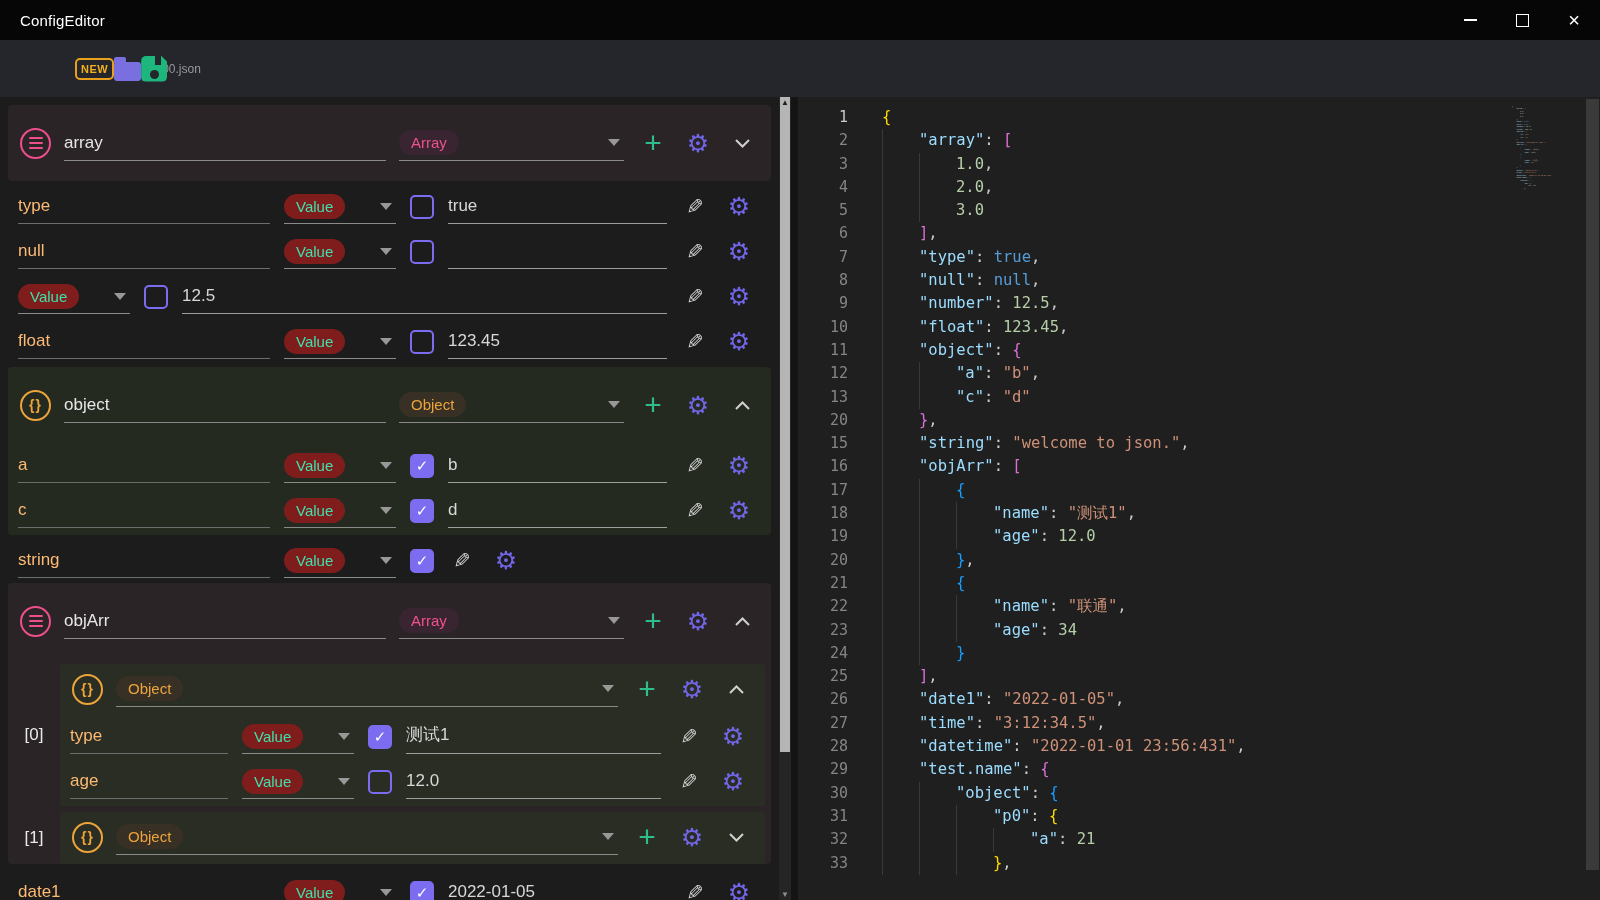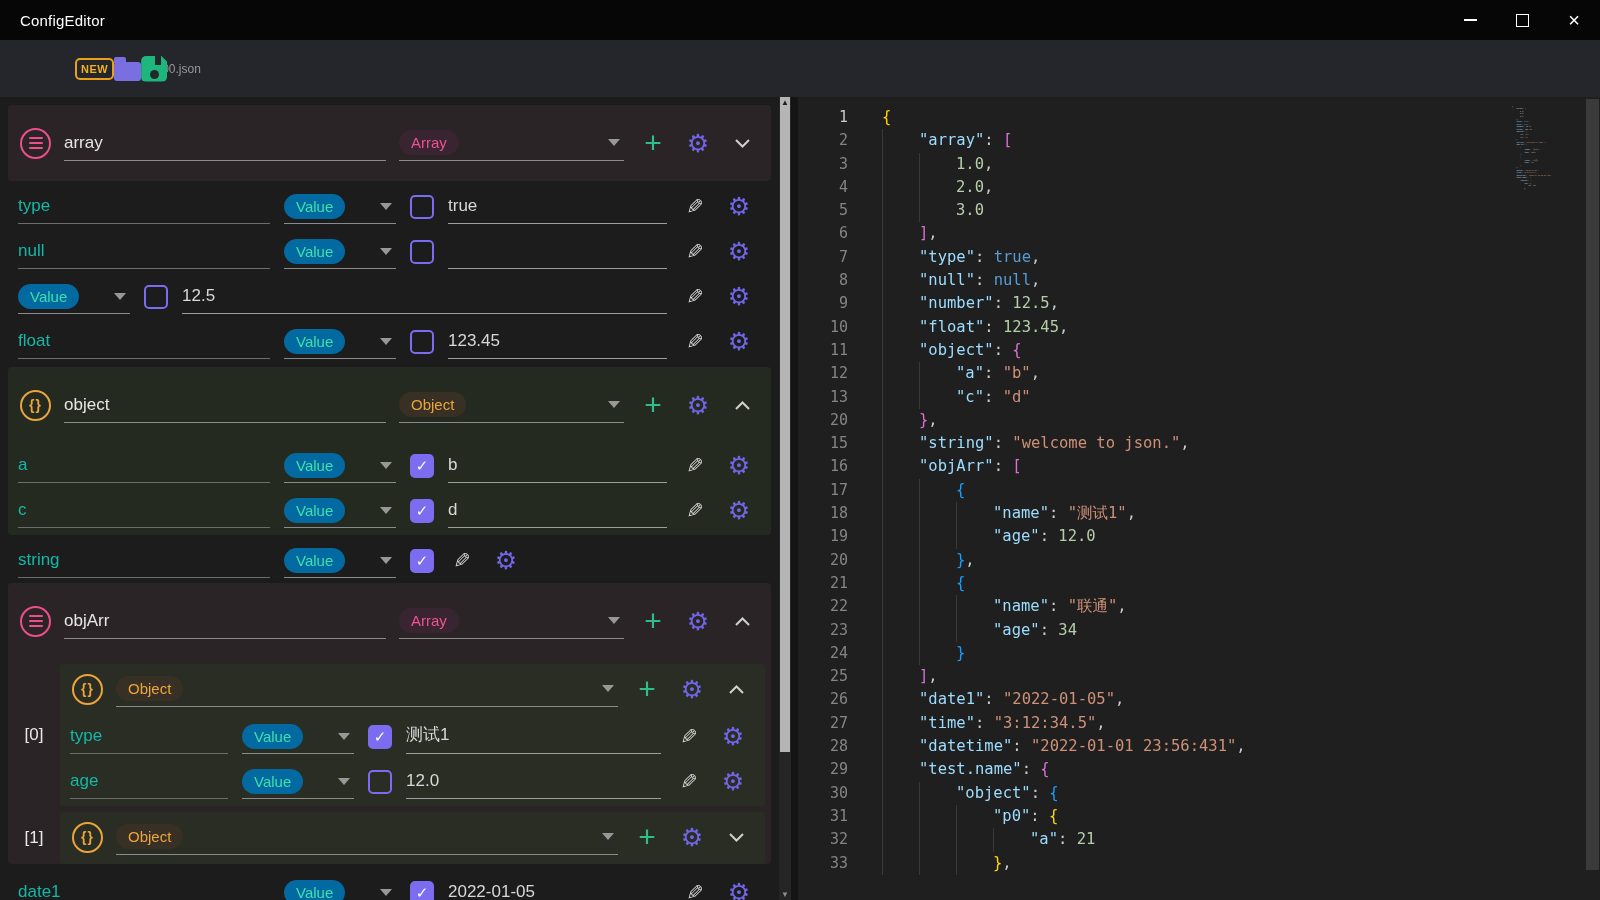--- a/index.html
+++ b/index.html
@@ -46,34 +46,34 @@
   .ci-obj{border-color:#eca43b;color:#eca43b;font-weight:700;font-size:14px;}
   .ci-obj::before{content:"{}";letter-spacing:1px;}
   .glabel{flex:1;height:34px;border-bottom:1px solid #8a8a8a;display:flex;align-items:center;
           color:#e6e6e6;font-size:17px;}
   .tsel{height:36px;border-bottom:1px solid #8a8a8a;display:flex;align-items:center;
         justify-content:space-between;box-sizing:border-box;padding-right:4px;}
   .tsel.fixed{width:225px;flex:none;}
   .tsel.grow{flex:1;}
   .tsel.small{width:112px;flex:none;height:34px;}
   .pill{border-radius:13px;padding:4px 12px;font-size:15px;}
-  .p-val{color:#3fe0ab;background:#0369a1;}
+  .p-val{color:#3fe0ab;background:#7f1d1d;}
   .p-arr{color:#f0518f;background:#382531;}
   .p-obj{color:#eca43b;background:#383024;}
   .caret{width:0;height:0;border-left:6px solid transparent;border-right:6px solid transparent;
          border-top:7px solid #989898;}
   .plus{color:#2ebd8b;font-size:30px;font-weight:300;width:32px;text-align:center;line-height:30px;}
   .gear{color:#7166e8;font-size:25px;width:32px;text-align:center;}
   .pencil{color:#d0d0d0;font-size:21px;width:28px;text-align:center;transform:scaleX(-1);display:inline-block;}
   .chev{width:30px;display:flex;justify-content:center;}
   
   .frow{display:flex;align-items:center;gap:14px;height:45px;padding:0 16px 0 10px;}
   .frow.partial{margin-top:12px;}
   .fkey{width:252px;flex:none;height:34px;border-bottom:1px solid #6d6d6d;display:flex;align-items:flex-end;
-        padding-bottom:7px;box-sizing:border-box;color:#14b8a6;font-size:17px;}
+        padding-bottom:7px;box-sizing:border-box;color:#fdba74;font-size:17px;}
   .frow.nested .fkey{width:158px;}
   .fval{flex:1;height:34px;border-bottom:1px solid #9e9e9e;display:flex;align-items:flex-end;
         padding-bottom:7px;box-sizing:border-box;color:#d8d8d8;font-size:17px;}
   .cb{width:20px;height:20px;border:2px solid #7b6cf0;border-radius:5px;flex:none;box-sizing:content-box;
       display:flex;align-items:center;justify-content:center;color:#fff;font-size:15px;}
   .cb.on{background:#7b6cf0;}
   .gitem{display:flex;align-items:center;margin:5px 0 6px 0;}
   .gidx{width:52px;text-align:center;color:#e8e8e8;font-size:17px;flex:none;}
   .ipanel{flex:1;background:#2a2d23;border-radius:3px;margin-right:6px;padding-bottom:2px;}
   

